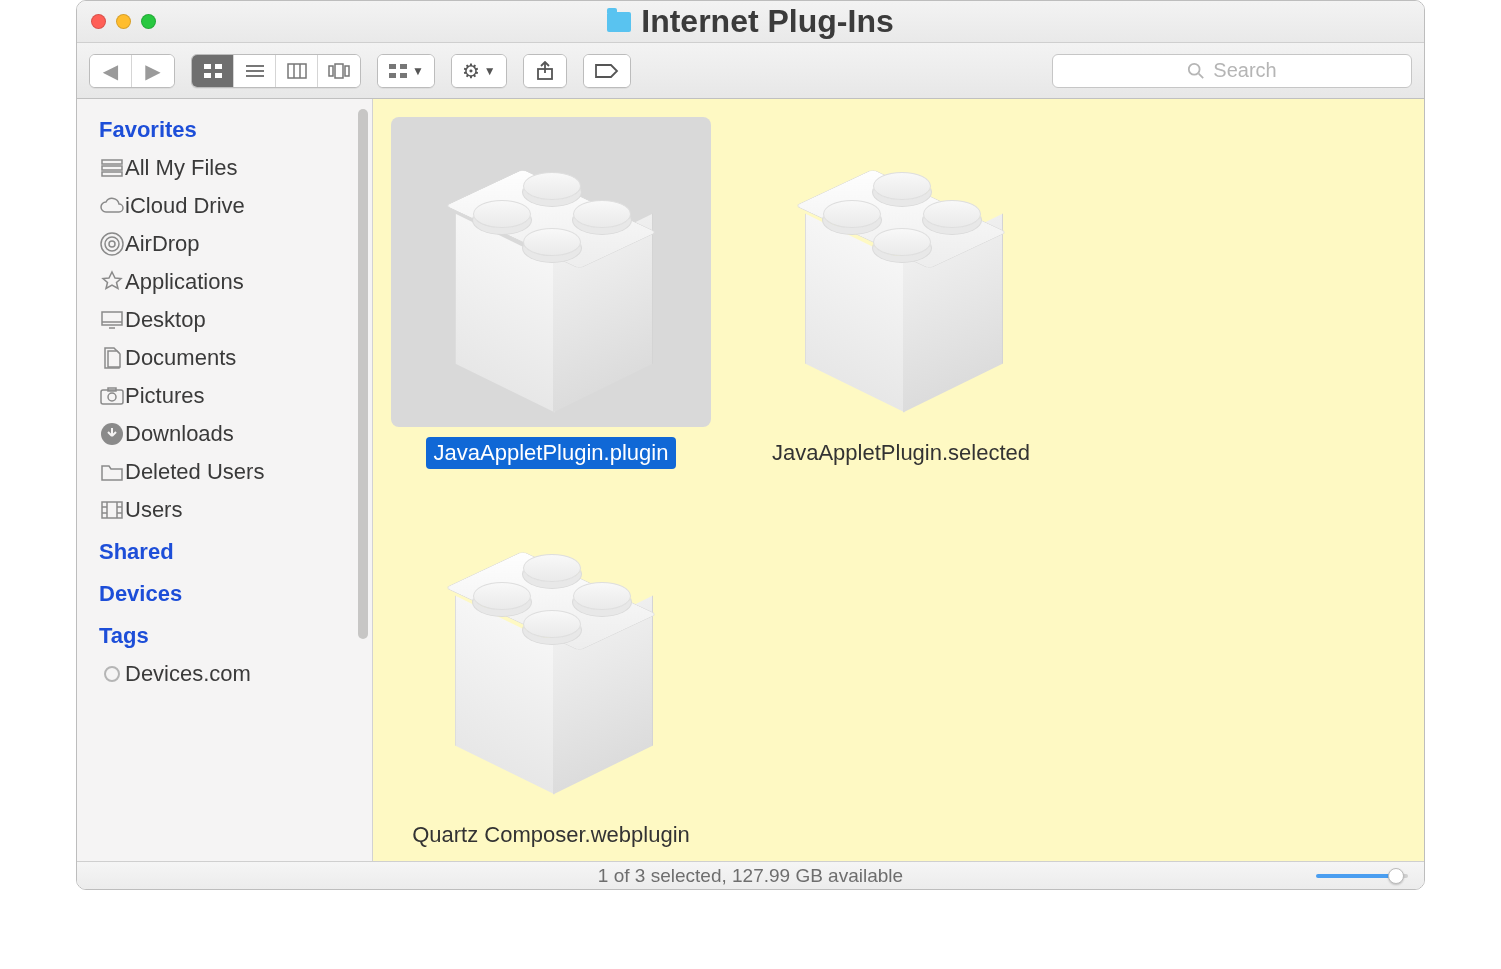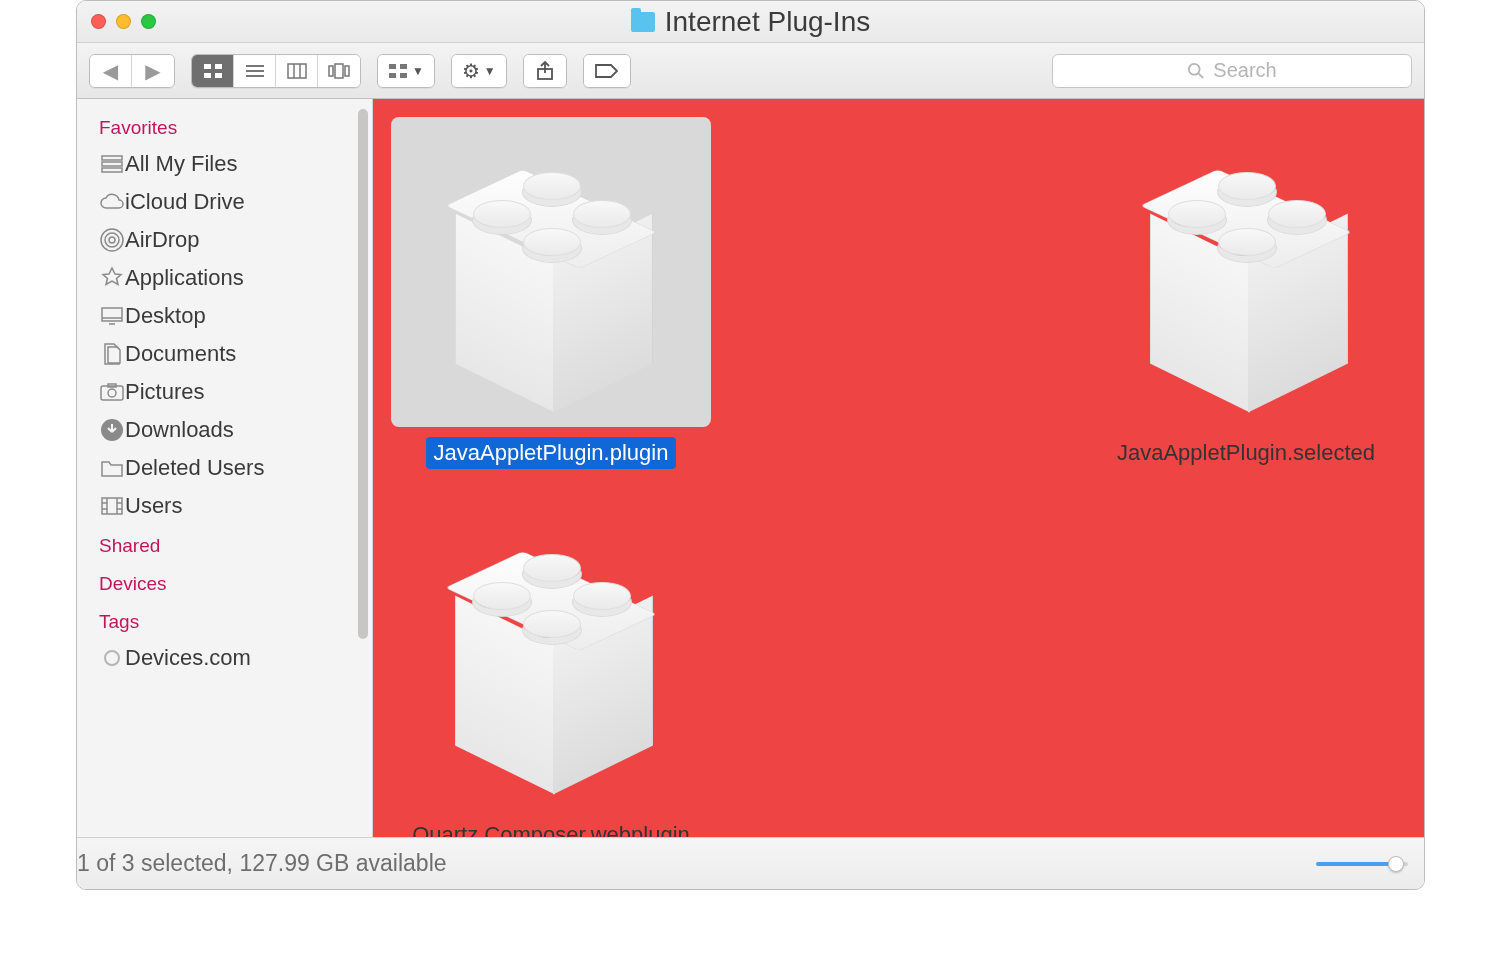--- a/index.html
+++ b/index.html
@@ -14,66 +14,66 @@
 
   
   .titlebar {
     height:42px; background:linear-gradient(#f3f3f3,#e9e9e9);
     border-bottom:1px solid #cfcfcf; display:flex; align-items:center;
     position:relative;
   }
   .traffic { display:flex; gap:10px; padding-left:14px; }
   .dot { width:15px; height:15px; border-radius:50%; border:1px solid rgba(0,0,0,.15); }
   .dot.r{background:#ff5f57}.dot.y{background:#ffbd2e}.dot.g{background:#28c840}
-  .titlecenter{ position:absolute; left:0; right:0; display:flex; justify-content:center; align-items:center; gap:10px; font-size:28px; color:#3b3b3b; pointer-events:none;}
+  .titlecenter{ position:absolute; left:0; right:0; display:flex; justify-content:center; align-items:center; gap:10px; font-size:32px; color:#3b3b3b; pointer-events:none;font-weight:bold;}
   .folder-mini{ width:24px; height:20px; background:#59c3f0; position:relative; border-radius:2px; }
   .folder-mini:before{content:"";position:absolute;top:-4px;left:0;width:10px;height:5px;background:#59c3f0;border-radius:2px 2px 0 0;}
 
   
   .toolbar{
     height:56px; background:linear-gradient(#f3f3f3,#e7e7e7);
     border-bottom:1px solid #c0c0c0; display:flex; align-items:center; padding:0 12px; gap:16px;
   }
   .btngroup{ display:flex; background:#fff; border:1px solid #bcbcbc; border-radius:6px; overflow:hidden; height:34px; box-shadow:0 1px 0 rgba(0,0,0,.05);}
   .btn{ min-width:42px; padding:0 10px; display:flex; align-items:center; justify-content:center; border-right:1px solid #d5d5d5; color:#555; background:#fff;}
   .btn:last-child{border-right:none;}
   .btn.active{ background:#6f6f6f; color:#fff; }
   .chev{font-size:20px;color:#9a9a9a}
   .search{ margin-left:auto; width:360px; height:34px; background:#fff; border:1px solid #c6c6c6; border-radius:6px; display:flex; align-items:center; justify-content:center; color:#b5b5b5; gap:8px; font-size:20px;}
   .search svg{width:18px;height:18px;}
 
   
   .body{ flex:1; display:flex; min-height:0; }
   .sidebar{ width:296px; background:#f5f4f4; border-right:1px solid #d2d2d2; padding:8px 0 8px 6px; position:relative; overflow:hidden;}
   .scrollthumb{ position:absolute; right:4px; top:10px; width:10px; height:530px; background:#c7c6c5; border-radius:5px;}
-  .section-head{ color:#be185d; font-size:19px; padding:10px 16px 6px; font-weight:400;}
+  .section-head{ color:#1d4ed8; font-size:22px; padding:10px 16px 6px; font-weight:700;}
   .sb-item{ display:flex; align-items:center; padding:6px 16px; font-size:22px; color:#3a3a3a; border-radius:4px;}
   .sb-item .ic{ width:26px; height:26px; display:flex; align-items:center; justify-content:center; color:#777;}
   .tag-dot{ width:16px;height:16px;border:2px solid #b5b5b5;border-radius:50%; }
 
-  .content{ flex:1; background:#ef4444; padding:18px; display:flex; align-content:flex-start; flex-wrap:wrap; gap:30px; overflow:auto;justify-content:space-between;}
+  .content{ flex:1; background:#fef9c3; padding:18px; display:flex; align-content:flex-start; flex-wrap:wrap; gap:30px; overflow:auto;}
   .file{ width:320px; display:flex; flex-direction:column; align-items:center; gap:10px;}
   .iconwrap{ width:320px; height:310px; display:flex; align-items:center; justify-content:center; border-radius:8px;}
   .file.selected .iconwrap{ background:#d9d9d9; }
   .fname{ font-size:22px; color:#333; text-align:center; padding:3px 8px; border-radius:4px; white-space:nowrap;}
   .file.selected .fname{ background:#1068d6; color:#fff; }
 
   
   .plugin-icon{ width:260px; height:260px; position:relative; }
   .plugin-icon .top{ position:absolute; left:50%; top:22px; width:190px; height:110px; transform:translateX(-50%) rotateX(62deg) rotateZ(45deg); background:linear-gradient(135deg,#fefefe,#ededed); border:1px solid #dcdcdc; border-radius:6px; box-shadow:none;}
   .plugin-icon .left{ position:absolute; left:34px; top:96px; width:100px; height:150px; transform:skewY(26deg); background:linear-gradient(180deg,#f6f6f6,#e7e7e7); border-left:1px solid #ddd;}
   .plugin-icon .right{ position:absolute; left:132px; top:96px; width:100px; height:150px; transform:skewY(-26deg); background:linear-gradient(180deg,#efefef,#dcdcdc); border-right:1px solid #d4d4d4;}
   .plugin-icon .stud{ position:absolute; width:58px; height:28px; border-radius:50%; background:linear-gradient(180deg,#f8f8f8,#eaeaea); border:1px solid #dedede; box-shadow:0 6px 0 0 #e8e8e8, 0 6px 0 1px #dadada;}
   .plugin-icon .stud.s1{ left:102px; top:30px;}
   .plugin-icon .stud.s2{ left:52px;  top:58px;}
   .plugin-icon .stud.s3{ left:152px; top:58px;}
   .plugin-icon .stud.s4{ left:102px; top:86px;}
 
   
-  .status{ height:52px; background:linear-gradient(#f5f5f5,#ececec); border-top:1px solid #cfcfcf; display:flex; align-items:center; justify-content:flex-start; color:#6e6e6e; font-size:23px; position:relative;}
+  .status{ height:28px; background:linear-gradient(#f5f5f5,#ececec); border-top:1px solid #cfcfcf; display:flex; align-items:center; justify-content:center; color:#6e6e6e; font-size:19px; position:relative;}
   .zoom{ position:absolute; right:16px; display:flex; align-items:center;}
   .zoom .track{ width:92px; height:4px; background:linear-gradient(90deg,#4a9ef0 0%,#4a9ef0 80%,#d0d0d0 80%); border-radius:2px; position:relative;}
   .zoom .knob{ position:absolute; right:4px; top:-6px; width:16px; height:16px; background:#fff; border:1px solid #bbb; border-radius:50%; box-shadow:0 1px 2px rgba(0,0,0,.2);}
 
   svg{display:block}
 </style>
 </head>
 <body>
 
 <div class="window">

